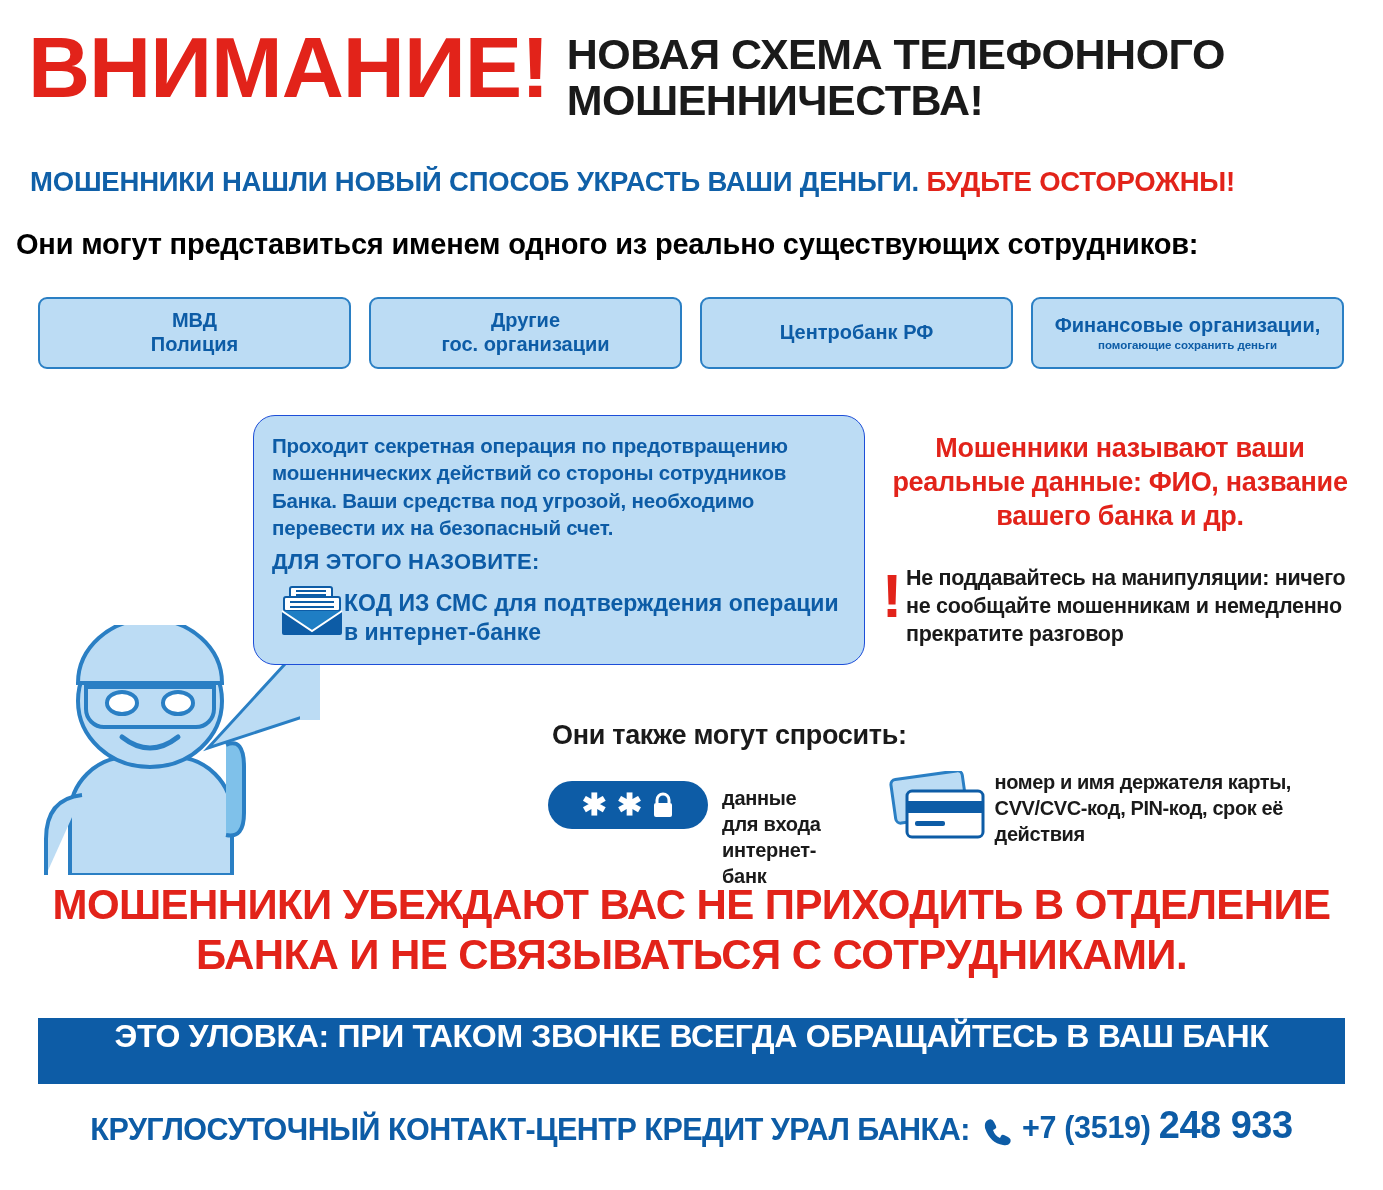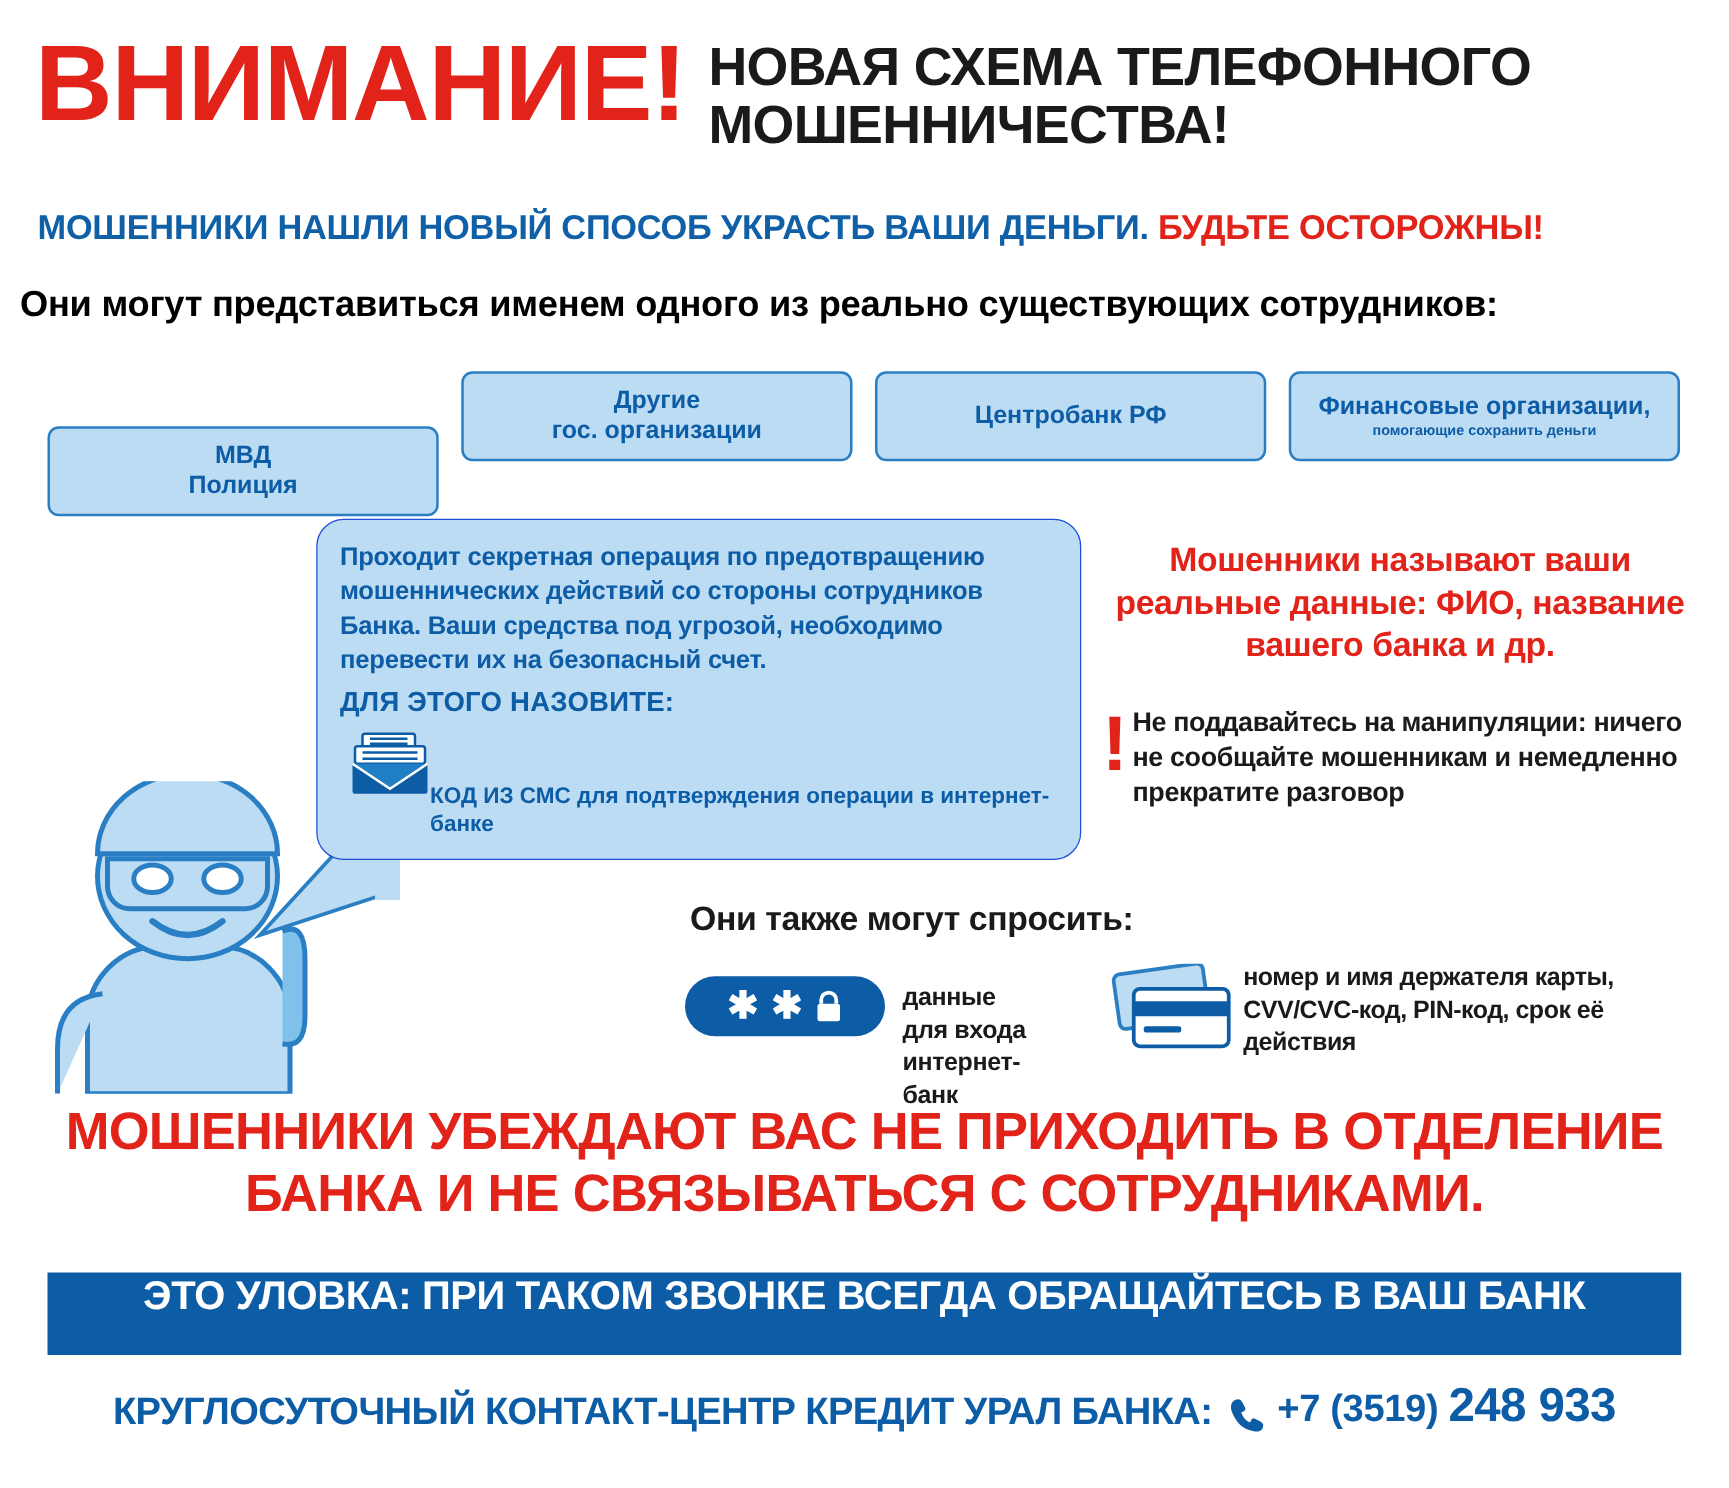--- a/index.html
+++ b/index.html
@@ -92,21 +92,21 @@
     flex-direction: column;
     align-items: center;
     justify-content: center;
     color: #0d5ca6;
     font-weight: bold;
     font-size: 20px;
     line-height: 1.18;
     text-align: center;
     box-sizing: border-box;
   }
-  .org-box.b1 { width: 320px; margin-top: 44px; }
+  .org-box.b1 { width: 320px; }
   .org-box.b2 { width: 320px; }
   .org-box.b3 { width: 320px; }
   .org-box.b4 { width: 320px; }
   .org-box .small {
     font-size: 11.5px;
     font-weight: bold;
     line-height: 1.1;
     margin-top: 2px;
   }
 
@@ -140,24 +140,23 @@
   .bubble .sms-row {
     display: flex;
     align-items: flex-start;
     margin-top: 10px;
     margin-left: 8px;
   }
   .sms-icon { width: 64px; flex: 0 0 64px; }
   .sms-text {
     color: #0d5ca6;
     font-weight: bold;
-    font-size: 18px;
+    font-size: 23px;
     line-height: 1.28;
     padding-top: 4px;
-    margin-top: 36px;
   }
   .bubble-tail {
     position: absolute;
     left: 200px;
     top: 620px;
     width: 120px;
     height: 140px;
   }
 
   

